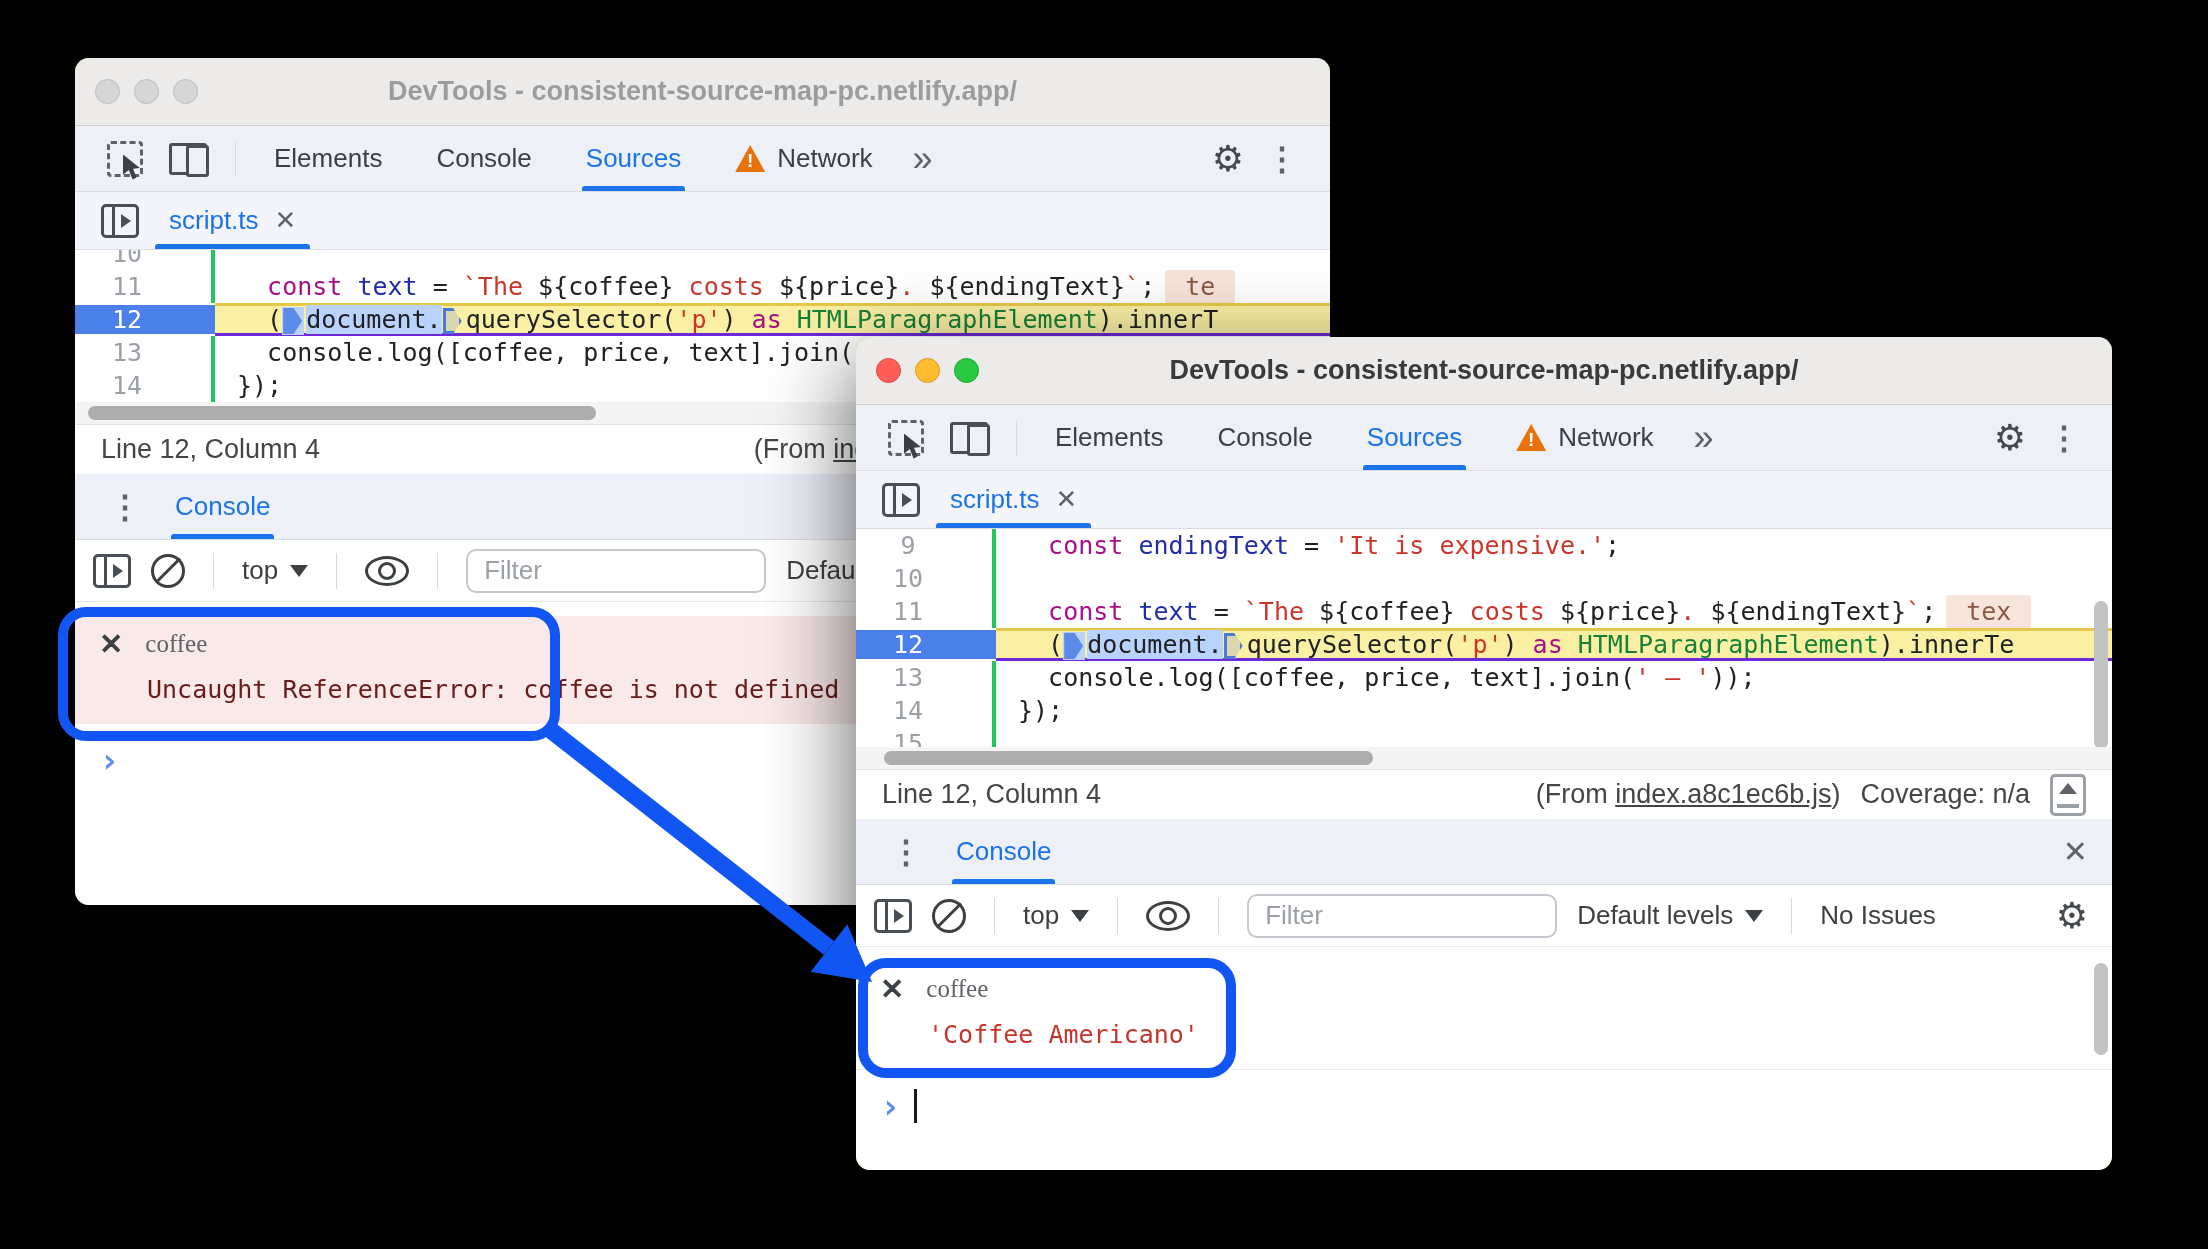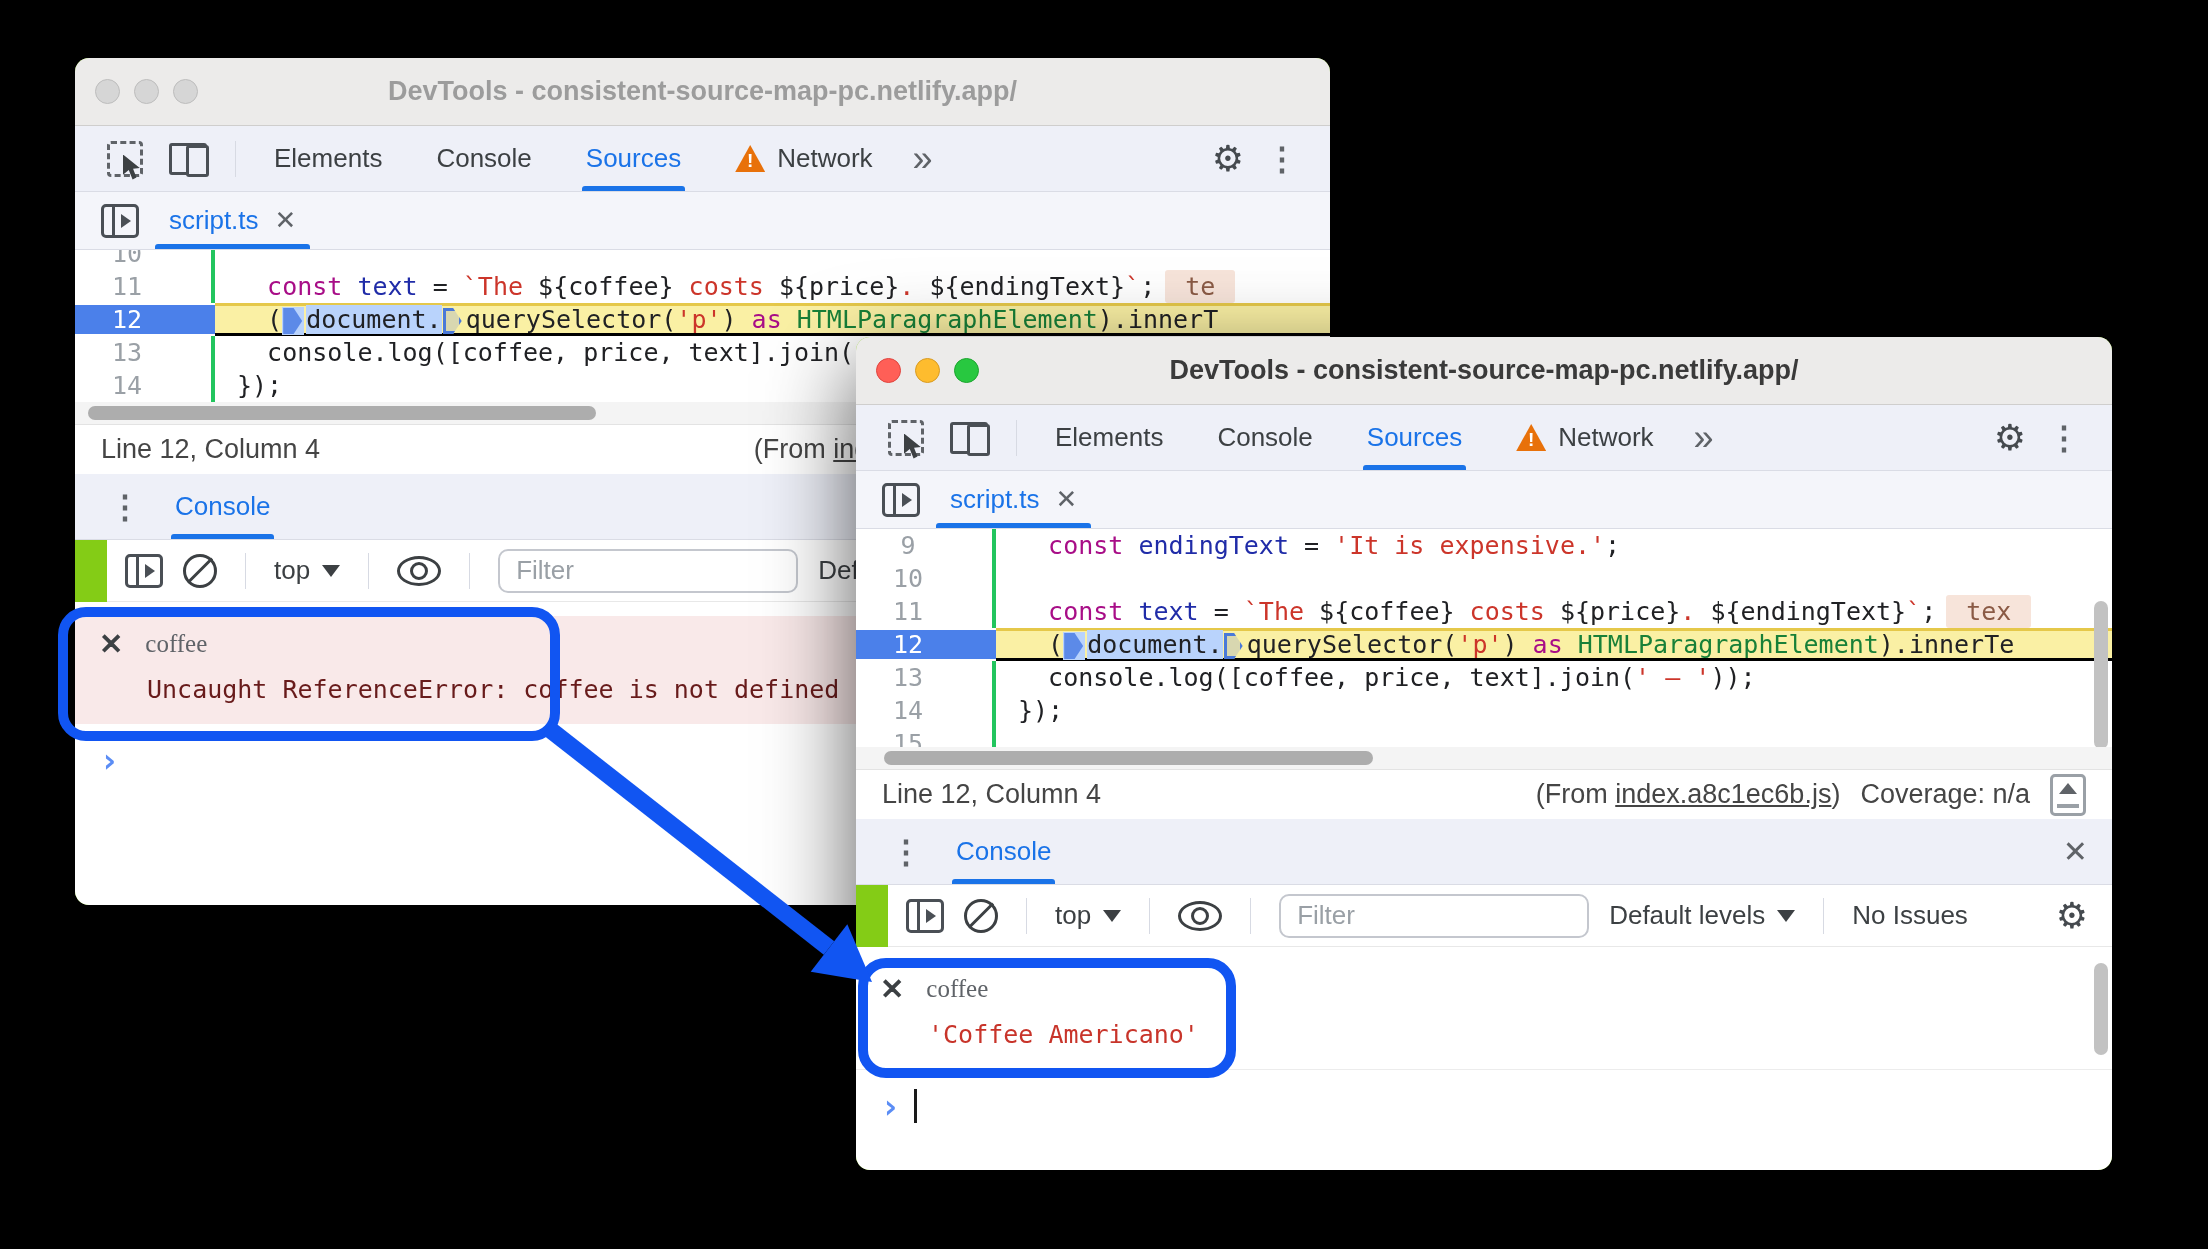--- a/index.html
+++ b/index.html
@@ -85,21 +85,21 @@
                font-family:"DejaVu Sans Mono", monospace; font-size:25px; white-space:pre; }
   .gutter { width:140px; flex:none; color:#9aa0a6; text-align:center; padding-right:32px;
             position:relative; border-right:4px solid #22c55e; }
   .gnum { font-style:normal; position:relative; z-index:1; }
   .code-line.active .gutter { color:#fff; border-right-color:transparent; }
   .code-line.active .gutter::before { content:''; position:absolute; left:0; top:2px;
       bottom:2px; width:162px; background:#4b80ea;
       clip-path:polygon(0 0,140px 0,100% 50%,140px 100%,0 100%); }
   .ctext { padding-left:22px; flex:1; color:#202124; position:relative; }
   .code-line.active .ctext { background:#faf0a4; border-top:3px solid #e5c84a;
-      border-bottom:3px solid #000000; line-height:27px; }
+      border-bottom:3px solid #6d28d9; line-height:27px; }
   .tk-pl { color:#202124; } .tk-kw { color:#a80d87; } .tk-vr { color:#202ca8; }
   .tk-st { color:#cc352a; } .tk-ty { color:#188038; }
   .tk-sel { background:#b9d3fc; }
   .tk-mkb,.tk-mko { display:inline-block; width:22px; height:28px; vertical-align:-7px;
                     margin:0 2px 0 0; position:relative; }
   .tk-mkb { background:#b9d3fc; }
   .tk-mkb::before,.tk-mko::before { content:''; position:absolute; left:1px; top:1px;
       width:19px; height:26px; clip-path:polygon(0 0,55% 0,100% 50%,55% 100%,0 100%); }
   .tk-mkb::before { background:#5c8ae8; }
   .tk-mko::before { background:#d8d7b0; box-shadow:inset 0 0 0 3px #4a79d8; }
@@ -130,21 +130,21 @@
   
   .drawerhead { height:66px; background:#eef0f8; border-bottom:1px solid #dadce5;
                 display:flex; align-items:center; padding:0 24px; }
   .drawer-tab { font-size:26px; color:#1a73e8; height:100%; display:flex;
                 align-items:center; padding:0 24px; position:relative; }
   .drawer-tab::after { content:''; position:absolute; left:20px; right:20px; bottom:0;
       height:5px; background:#1a73e8; border-radius:3px 3px 0 0; }
   .drawer-close { margin-left:auto; font-size:30px; color:#5f6368; }
 
   .consolebar { height:62px; display:flex; align-items:center; gap:20px; padding:0 18px;
-                border-bottom:1px solid #e8e8e8; background:#fff; white-space:nowrap;margin-left:32px; }
+                border-bottom:1px solid #e8e8e8; background:#fff; white-space:nowrap; }
   .icon-panelc { width:38px; height:34px; border:3px solid #4a4f55; border-radius:5px;
                  position:relative; flex:none; }
   .icon-panelc::before { content:''; position:absolute; left:8px; top:0; bottom:0;
       width:3px; background:#4a4f55; }
   .icon-panelc::after { content:''; position:absolute; right:5px; top:7px;
       border-left:10px solid #4a4f55; border-top:7px solid transparent;
       border-bottom:7px solid transparent; }
   .icon-clear { width:34px; height:34px; border:3px solid #3c4043; border-radius:50%;
                 position:relative; flex:none; }
   .icon-clear::after { content:''; position:absolute; left:-3px; top:12px; width:34px;

